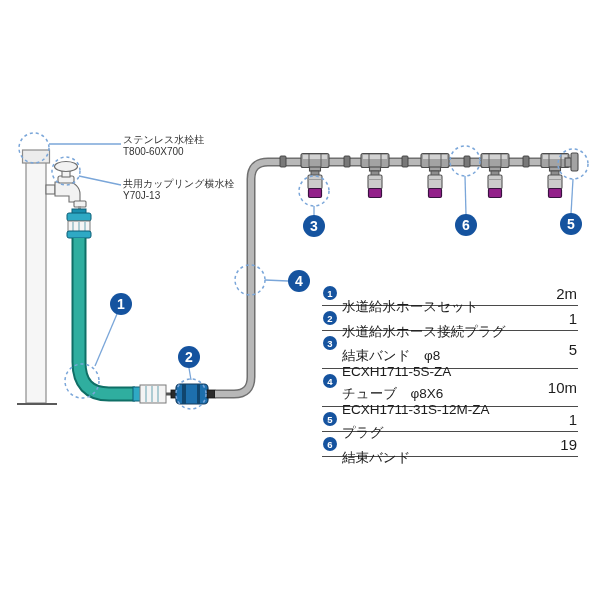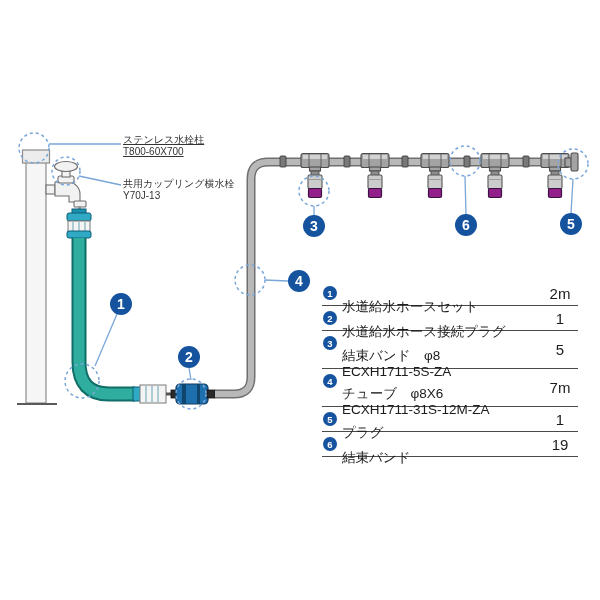--- a/index.html
+++ b/index.html
@@ -61,21 +61,21 @@
     border-bottom:1.5px solid #4a4a4a;height:25px;padding:0 1px;
   }
   .prow.tall{height:38px;}
   .prow.tall .pnum{align-self:flex-start;margin-top:5px;}
   .pnum{
     flex:0 0 auto;width:14px;height:14px;border-radius:50%;
     background:var(--badge-blue);color:#fff;font-size:9.5px;font-weight:bold;
     display:flex;align-items:center;justify-content:center;margin-right:5px;
   }
   .pname{flex:1 1 auto;font-size:13.5px;line-height:16px;color:#1c1c1c;white-space:nowrap;margin-top:28px;}
-  .pqty{flex:0 0 auto;font-size:15px;color:#1c1c1c;text-align:center;min-width:34px;}
+  .pqty{flex:0 0 auto;font-size:15px;color:#1c1c1c;text-align:right;min-width:34px;}
 </style>
 </head>
 <body>
 
 <div class="canvas">
 
   <svg width="600" height="600" viewBox="0 0 600 600">
 
     <g>
       <rect class="post-body" x="26" y="162" width="20" height="241"></rect>
@@ -226,21 +226,21 @@
     <line class="leader" x1="49" y1="144" x2="121" y2="144"></line>
     <line class="leader" x1="79" y1="176" x2="121" y2="185"></line>
     <line class="leader" x1="117" y1="314" x2="95" y2="366"></line>
     <line class="leader" x1="189" y1="368" x2="191" y2="380"></line>
     <line class="leader" x1="314" y1="206" x2="314" y2="216"></line>
     <line class="leader" x1="265" y1="280" x2="288" y2="281"></line>
     <line class="leader" x1="573" y1="179" x2="571" y2="214"></line>
     <line class="leader" x1="465" y1="176" x2="466" y2="215"></line>
   </svg>
 
-  <div class="label" style="left:123px;top:134px;text-decoration:underline;">
+  <div class="label" style="left:123px;top:134px;">
     <div>ステンレス水栓柱</div>
     <div>T800-60X700</div>
   </div>
   <div class="label" style="left:123px;top:178px;">
     <div>共用カップリング横水栓</div>
     <div>Y70J-13</div>
   </div>
 
   <div class="badge" style="left:110px;top:293px;">1</div>
   <div class="badge" style="left:178px;top:346px;">2</div>
@@ -271,21 +271,21 @@
         <div>ECXH1711-5S-ZA</div>
       </div>
       <div class="pqty">5</div>
     </div>
     <div class="prow tall">
       <span class="pnum">4</span>
       <div class="pname">
         <div>チューブ　φ8X6</div>
         <div>ECXH1711-31S-12M-ZA</div>
       </div>
-      <div class="pqty">7m</div>
+      <div class="pqty">10m</div>
     </div>
     <div class="prow">
       <span class="pnum">5</span>
       <div class="pname">
         <div>プラグ</div>
       </div>
       <div class="pqty">1</div>
     </div>
     <div class="prow">
       <span class="pnum">6</span>

